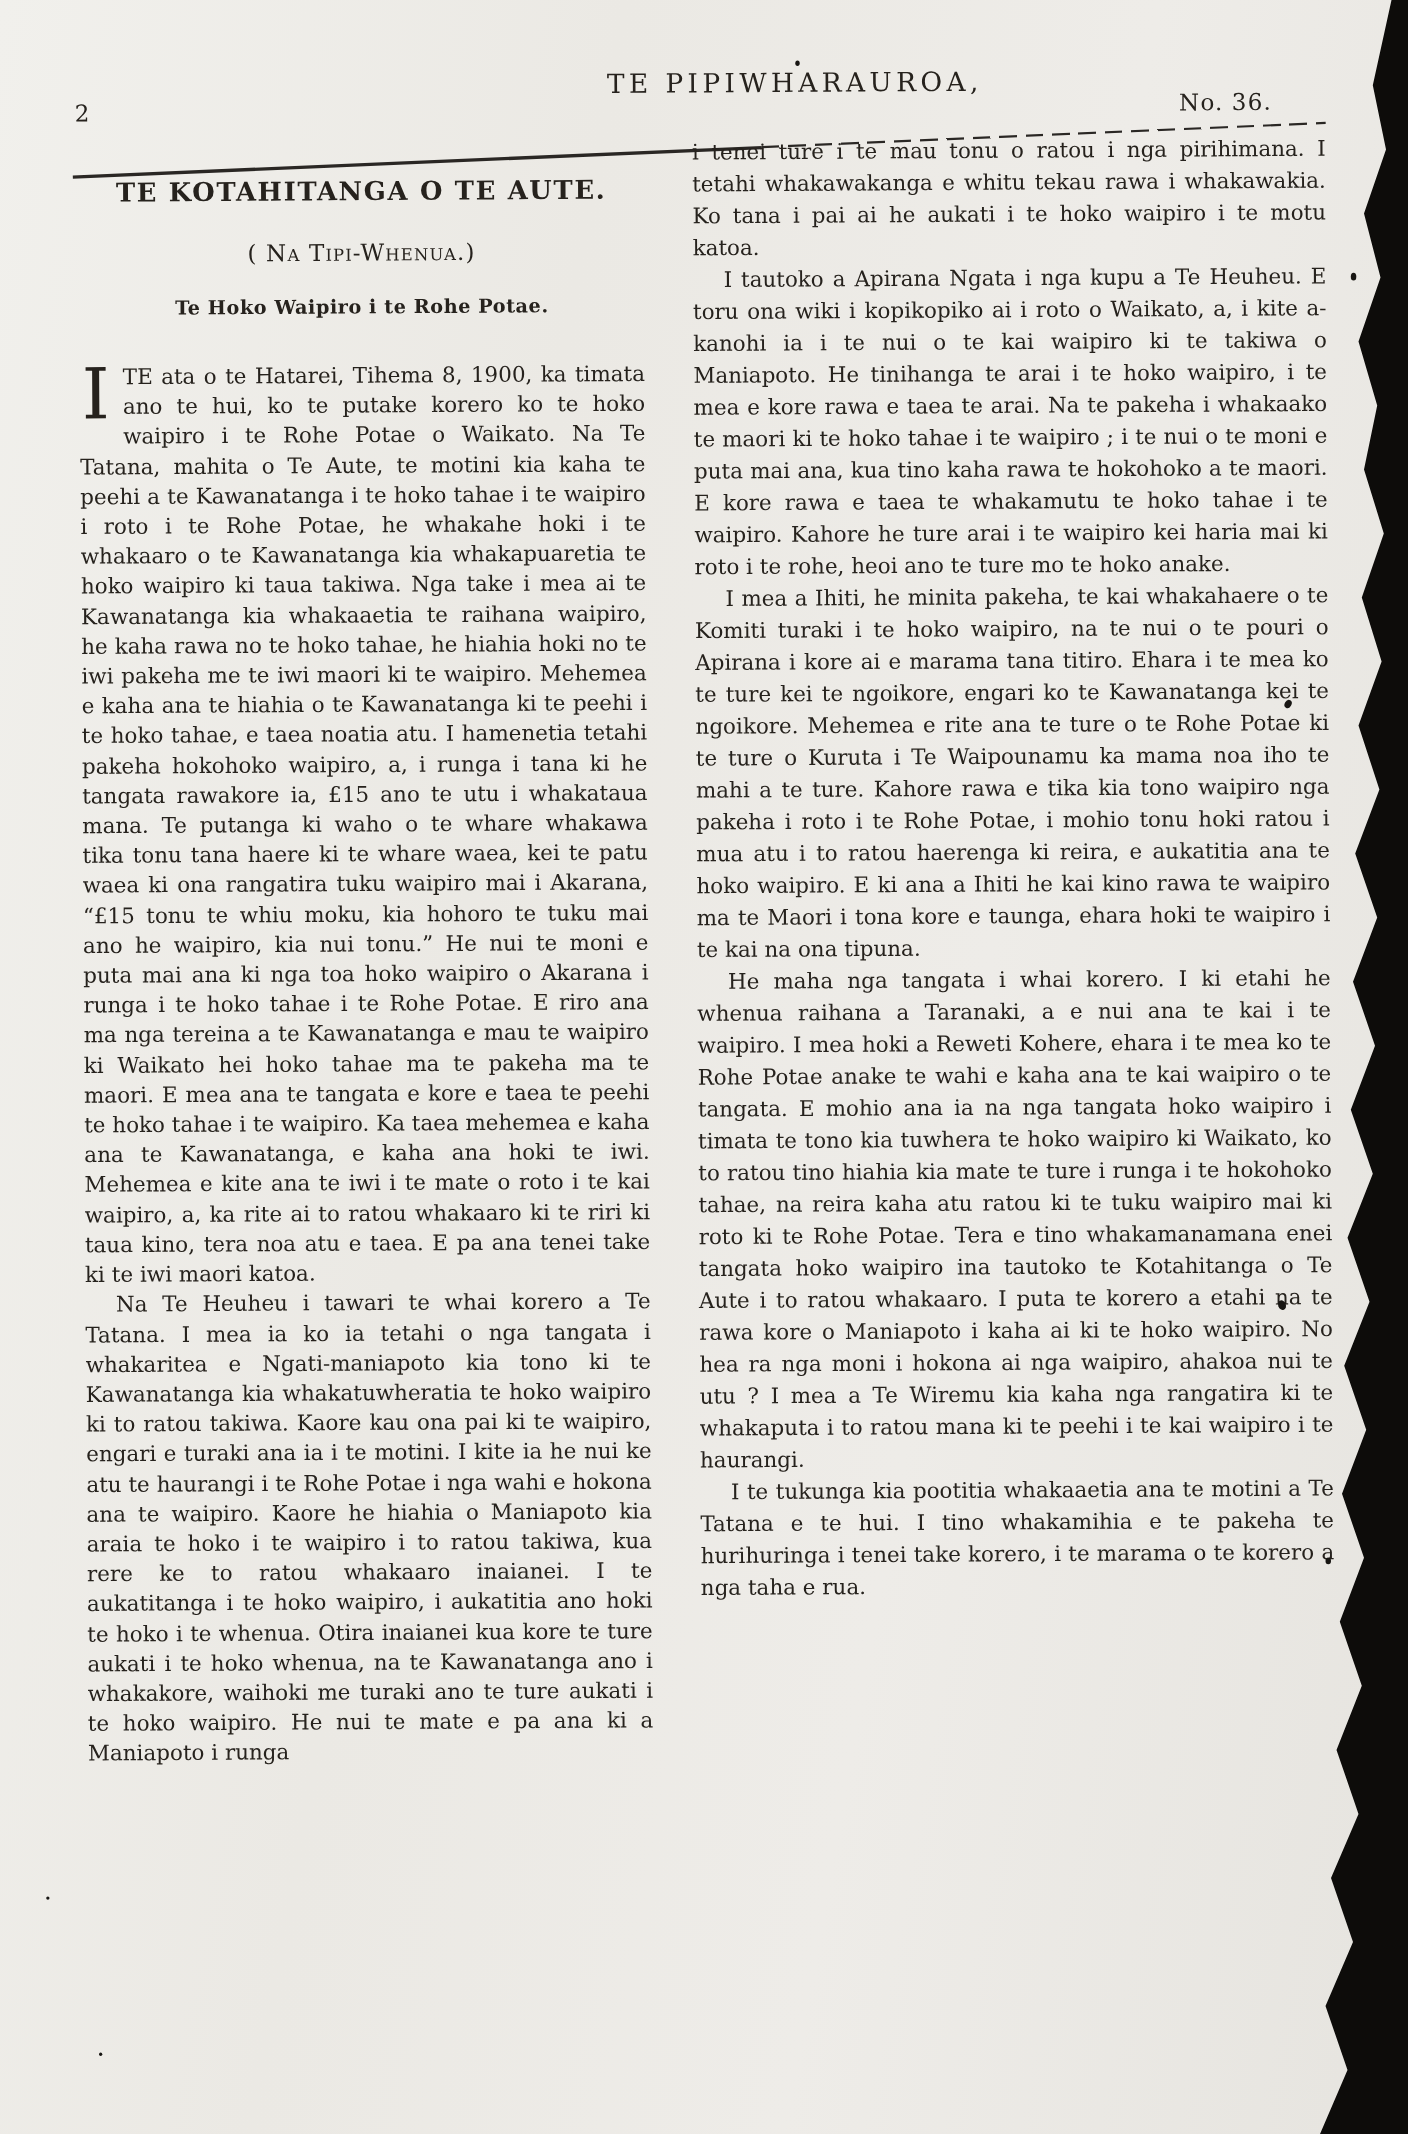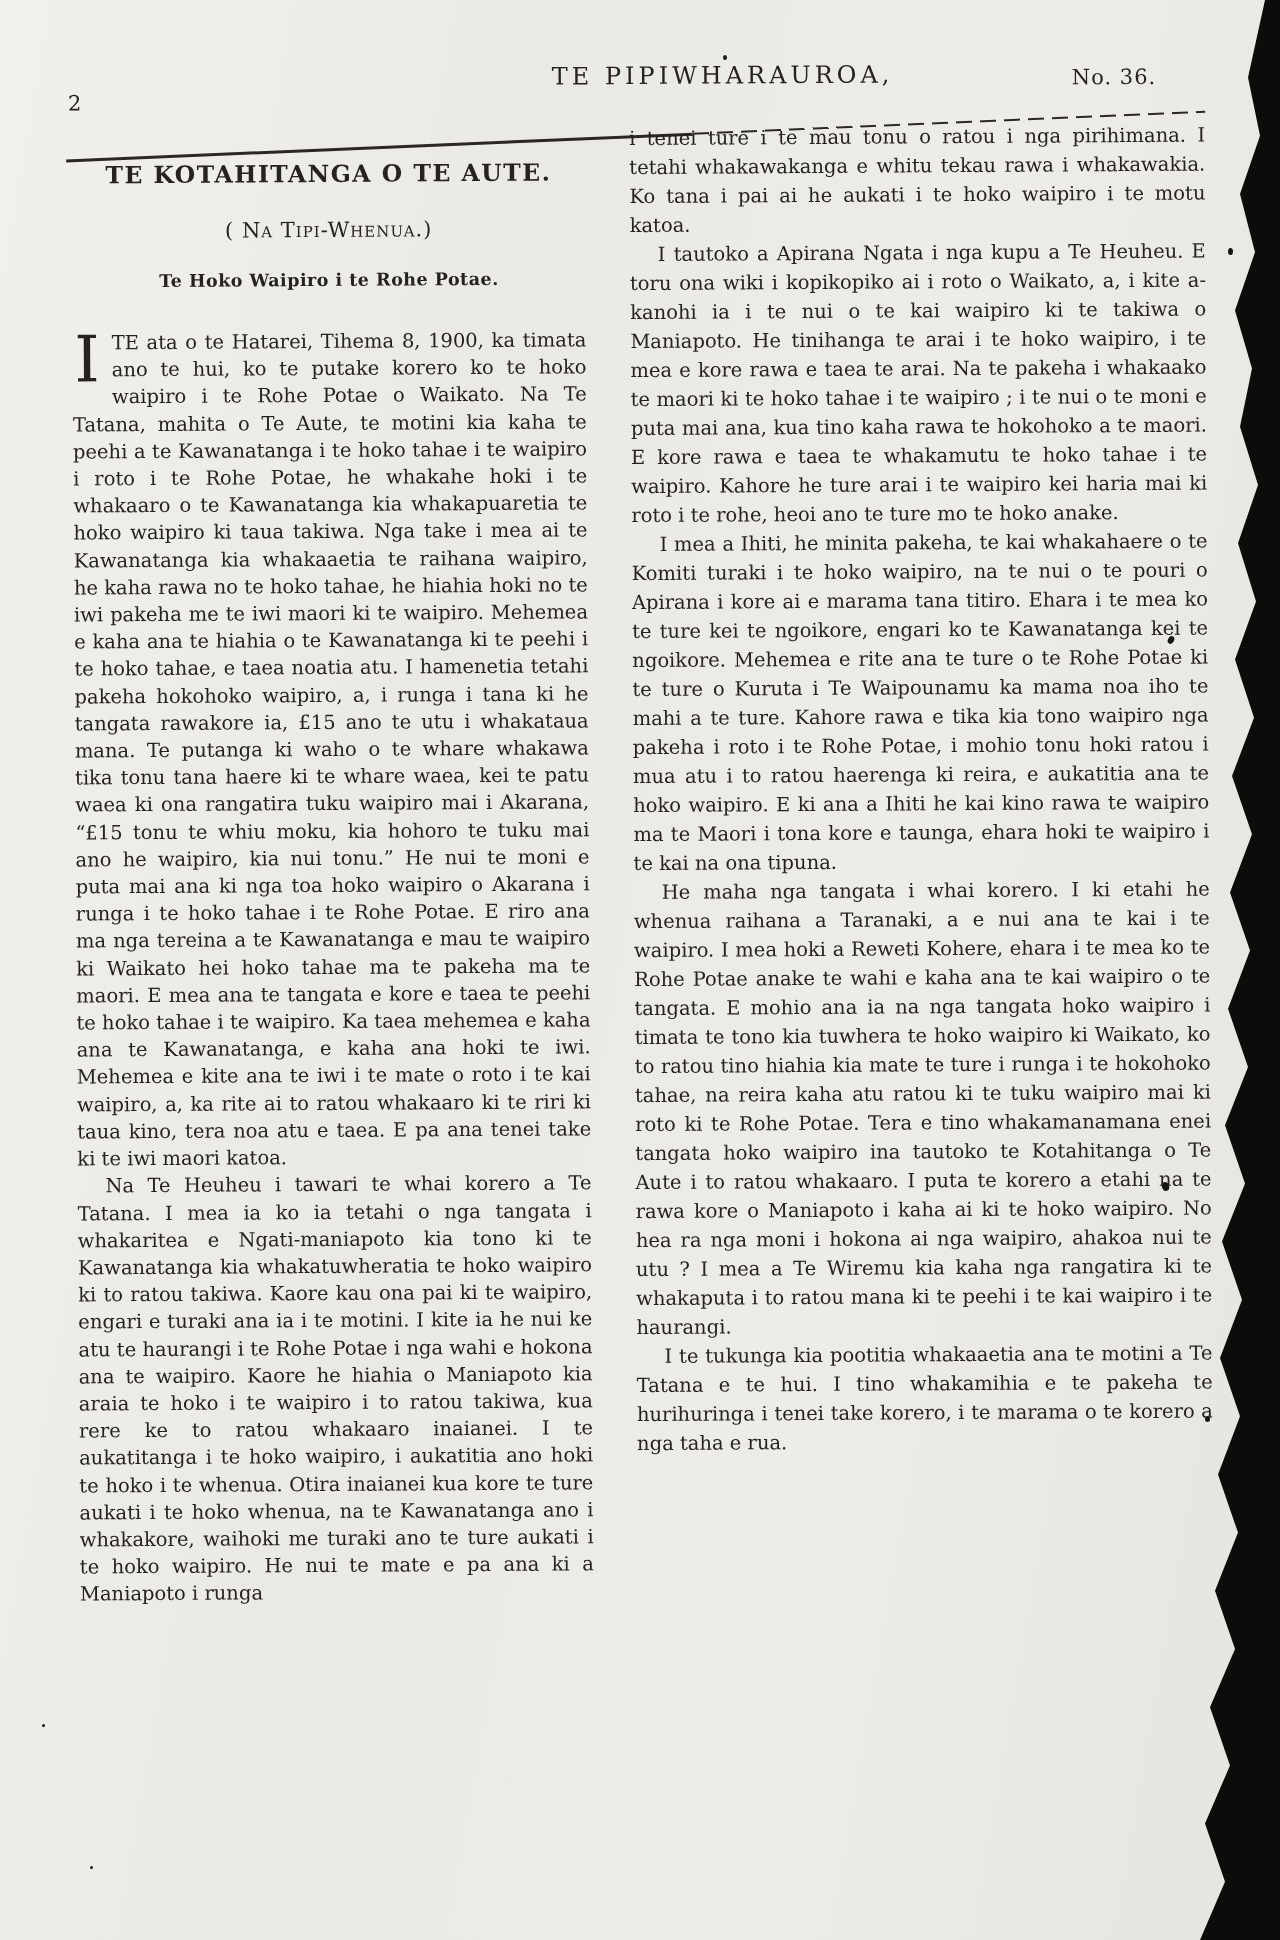--- a/index.html
+++ b/index.html
@@ -11,21 +11,21 @@
     overflow:hidden;
     font-family:"DejaVu Serif", serif;
     color:#26221d;
   }
   .scan-tilt { position:absolute; inset:0; transform:rotate(-0.35deg); transform-origin:50% 40%; }
 
   
   .page-num  { position:absolute; left:72px;  top:88px; font-size:21px; }
   .masthead  { position:absolute; left:556px; top:62px; margin:0;
                font-size:24px; font-weight:400; letter-spacing:4px; white-space:nowrap; }
-  .issue-num { position:absolute; left:1076px; top:68px; font-size:21px; letter-spacing:1px; white-space:nowrap; }
+  .issue-num { position:absolute; left:1076px; top:84px; font-size:21px; letter-spacing:1px; white-space:nowrap; }
 
   .header-rule { position:absolute; left:70px; top:156px; width:1140px; height:4px;
                  transform:rotate(-2.1deg); transform-origin:left center; }
   .header-rule .solid  { position:absolute; left:0; top:0; width:55%; height:2.6px; background:#2a2724; }
   .header-rule .dashed { position:absolute; left:55%; top:0; width:45%; height:2.2px;
                  background:repeating-linear-gradient(90deg,#2a2724 0 16px, transparent 16px 24px); }
 
   
   .col { position:absolute; text-align:justify; font-size:19.5px; }
   .col p { margin:0; }

